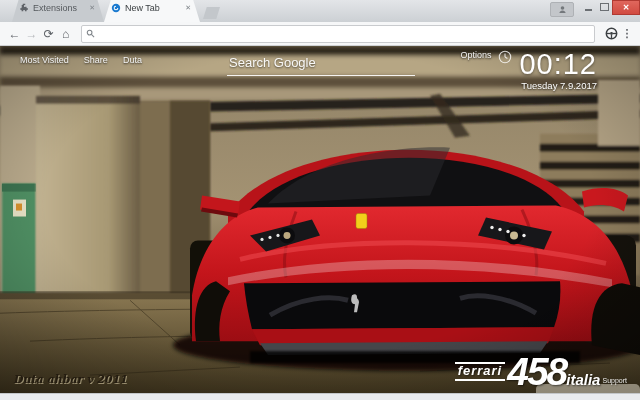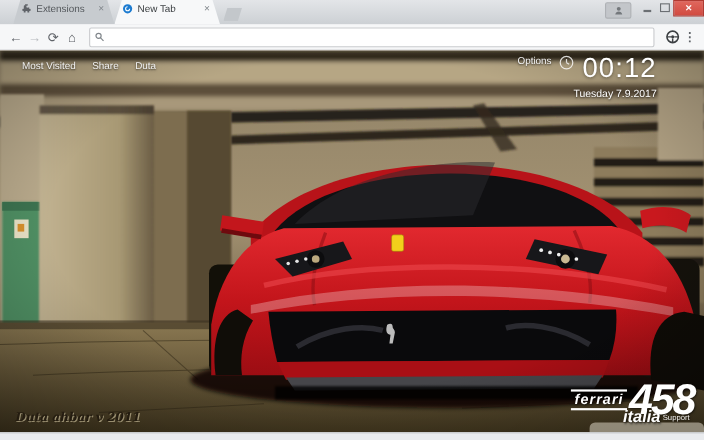--- a/index.html
+++ b/index.html
@@ -47,31 +47,31 @@
   .viewport svg.scene{position:absolute;top:0;left:0;}
   .nt-links{position:absolute;top:9px;left:20px;display:flex;gap:15px;}
   .nt-link{font-size:9px;color:#f2f2f2;text-shadow:0 1px 2px rgba(0,0,0,.75);cursor:pointer;}
   .nt-search{position:absolute;top:7px;left:227px;width:184px;background:transparent;
     border:none;border-bottom:1px solid rgba(255,255,255,.9);outline:none;
     font-family:"Liberation Sans",sans-serif;font-size:13px;color:#fff;
     padding:2px 2px 5px 2px;text-shadow:0 1px 2px rgba(0,0,0,.6);}
   .nt-search::placeholder{color:rgba(255,255,255,.95);opacity:1;}
   .nt-right{position:absolute;top:4px;right:43px;display:flex;align-items:flex-start;gap:7px;}
   .nt-options{font-size:9px;color:#f2f2f2;text-shadow:0 1px 2px rgba(0,0,0,.7);cursor:pointer;}
-  .nt-time{font-size:25px;font-weight:300;color:#fff;letter-spacing:1px;line-height:1;
+  .nt-time{font-size:29px;font-weight:300;color:#fff;letter-spacing:1px;line-height:1;
     text-shadow:0 1px 3px rgba(0,0,0,.45);}
   .nt-date{position:absolute;top:34px;right:43px;font-size:9.5px;color:#fff;
     text-shadow:0 1px 2px rgba(0,0,0,.7);}
   .watermark{position:absolute;left:14px;bottom:7px;font-family:"DejaVu Serif",serif;
     font-style:italic;font-weight:bold;font-size:11px;color:#241c10;
     text-shadow:1px 1px 0 rgba(232,218,180,.55);}
   .support-bar{position:absolute;right:0;bottom:0;width:104px;height:9px;
     background:rgba(236,230,214,.5);border-radius:5px 5px 0 0;}
   .logo{position:absolute;right:9px;bottom:6px;color:#fff;display:flex;
-    flex-direction:column;align-items:flex-end;
+    flex-direction:row;align-items:flex-end;
     text-shadow:1px 1px 2px rgba(0,0,0,.55);}
   .logo-row1{display:flex;align-items:center;}
   .logo-brand{font-style:italic;font-weight:bold;font-size:13px;letter-spacing:1px;
     border-top:2px solid #fff;border-bottom:2px solid #fff;padding:0 3px;line-height:1.15;}
   .logo-number{font-size:39px;font-weight:bold;font-style:italic;line-height:.8;
     letter-spacing:-2px;margin-left:2px;}
   .logo-row2{display:flex;align-items:center;margin-top:-7px;margin-right:4px;gap:2px;}
   .logo-model{font-size:15px;font-weight:bold;font-style:italic;line-height:1;}
   .logo-support{font-size:7px;opacity:.92;margin-top:1px;}
   
@@ -279,20 +279,21 @@
 
       <rect width="640" height="348" fill="url(#vig)"></rect>
     </svg>
 
     <div class="nt-links">
       <span class="nt-link">Most Visited</span>
       <span class="nt-link">Share</span>
       <span class="nt-link">Duta</span>
     </div>
 
+    <input class="nt-search" type="text" placeholder="Search Google" style="">
 
     <div class="nt-right">
       <span class="nt-options">Options</span>
       <svg width="14" height="14" viewBox="0 0 14 14" opacity=".8">
         <circle cx="7" cy="7" r="5.7" fill="none" stroke="#fff" stroke-width="1.1"></circle>
         <line x1="7" y1="7" x2="7" y2="3.6" stroke="#fff" stroke-width="1.1"></line>
         <line x1="7" y1="7" x2="9.4" y2="8.4" stroke="#fff" stroke-width="1.1"></line>
       </svg>
       <span class="nt-time">00:12</span>
     </div>

